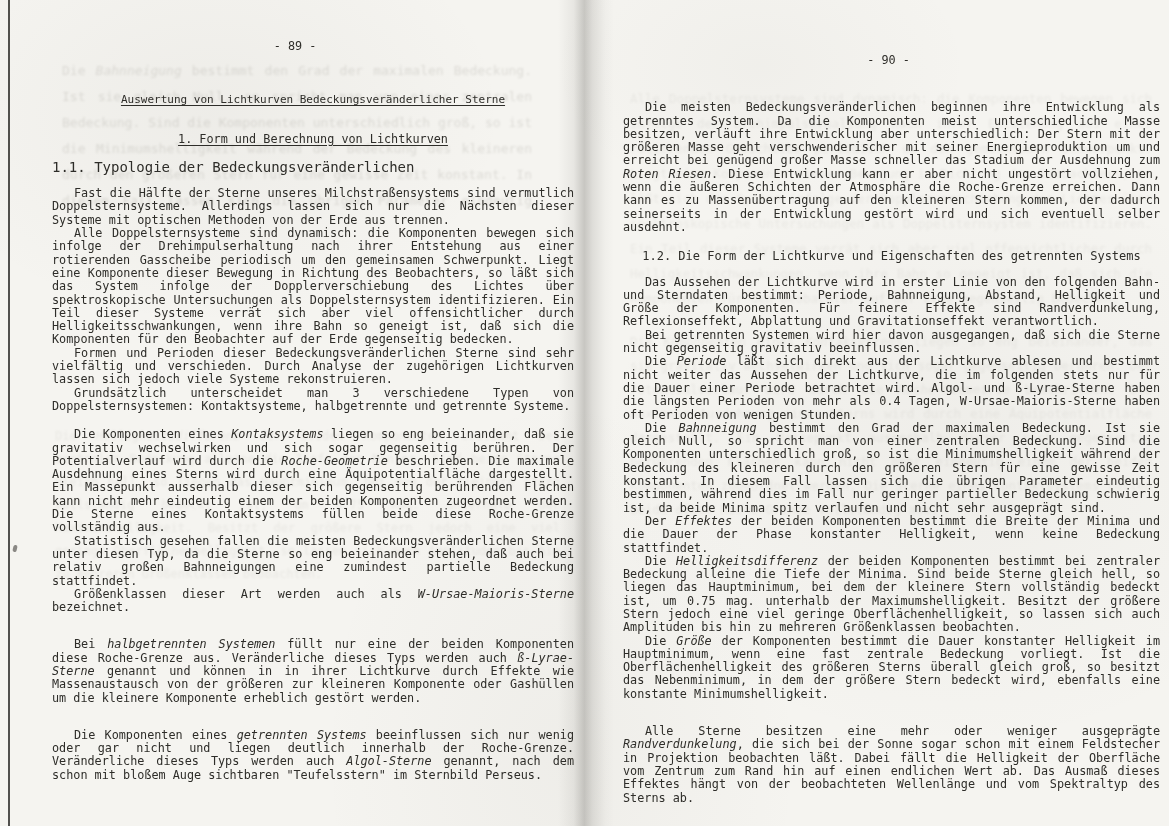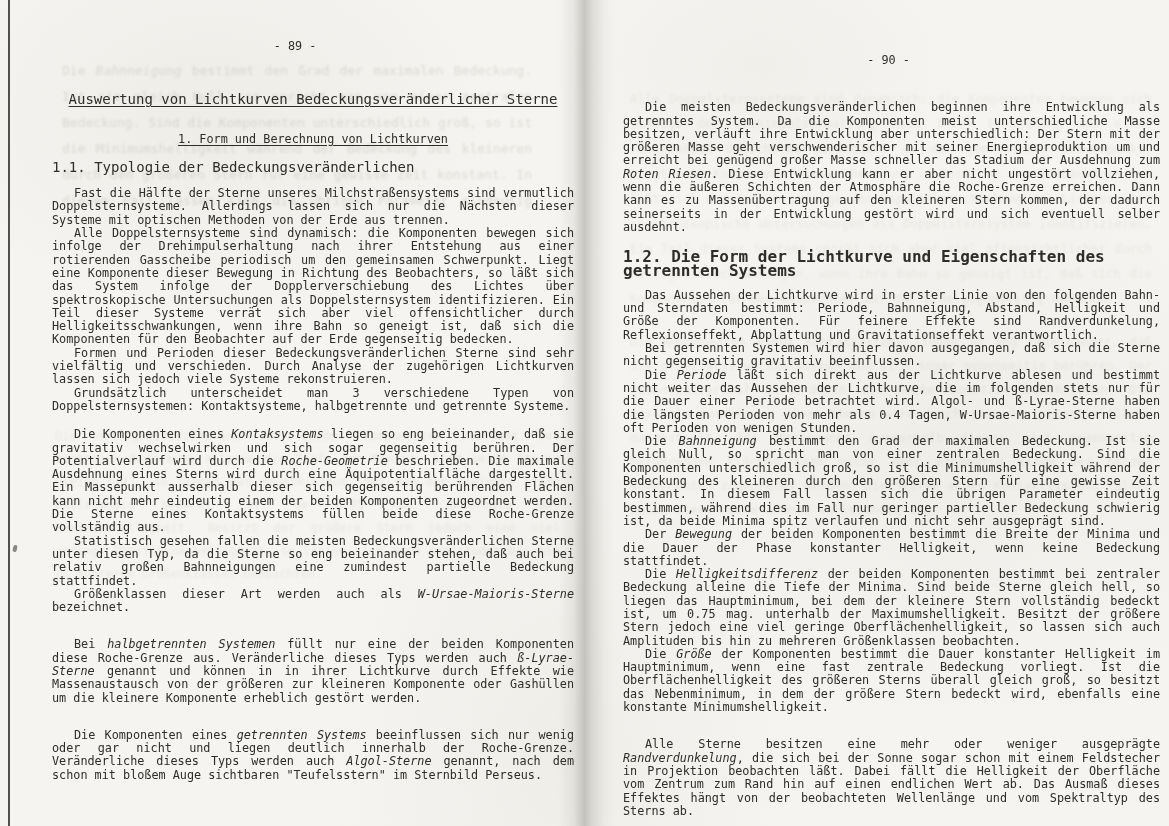--- a/index.html
+++ b/index.html
@@ -33,29 +33,29 @@
     position:absolute;z-index:2;
     font-size:11.8px;line-height:13.3px;
     text-align:justify;
   }
   .page-left{left:52px;top:40px;width:522px;}
   .page-right{left:623px;top:46px;width:537px;margin-top:8px;}
   .pagenum{text-align:center;margin:0;}
   .page-left .pagenum{padding-right:58px;}
   .page-right .pagenum{padding-right:28px;}
   .doc-title{
-    margin:40px 0 0 0;text-align:center;font-weight:normal;font-size:14px;
+    margin:40px 0 0 0;text-align:center;font-weight:normal;font-size:11px;
     text-decoration:underline;text-underline-offset:2px;
   }
   .h-section{
     margin:26px 0 0 0;font-weight:normal;font-size:11.8px;text-align:center;
     text-decoration:underline;text-underline-offset:2px;
   }
   .h-sub{margin:15px 0 0 0;font-weight:normal;font-size:14px;text-align:left;}
-  .h-sub2{margin:16px 0 12px 0;font-weight:bold;font-size:16px;text-align:left;}
+  .h-sub2{margin:16px 0 12px 0;font-weight:normal;font-size:12px;text-align:center;}
   .page p{margin:0;text-indent:22px;}
   .page p.first{margin-top:13px;}
   .page p.gap1{margin-top:15px;}
   .page p.gap2{margin-top:24px;}
   .page-right p.lead{margin-top:34px;}
   em{font-style:italic;}
   .bleed{
     position:absolute;z-index:1;overflow:hidden;
     color:#86837a;filter:blur(1.1px);text-align:justify;
     font-family:"DejaVu Sans Mono","Liberation Mono",monospace;
@@ -94,17 +94,17 @@
 </div>
 
 <div class="page page-right">
   <p class="pagenum">- 90 -</p>
   <p class="lead"><span>Die meisten Bedeckungsveränderlichen beginnen ihre Entwicklung als getrenntes System. Da die Komponenten meist unterschiedliche Masse besitzen, verläuft ihre Entwicklung aber unterschiedlich: Der Stern mit der größeren Masse geht verschwenderischer mit seiner Energieproduktion um und erreicht bei genügend großer Masse schneller das Stadium der Ausdehnung zum </span><em>Roten Riesen</em><span>. Diese Entwicklung kann er aber nicht ungestört vollziehen, wenn die äußeren Schichten der Atmosphäre die Roche-Grenze erreichen. Dann kann es zu Massenübertragung auf den kleineren Stern kommen, der dadurch seinerseits in der Entwicklung gestört wird und sich eventuell selber ausdehnt.</span></p>
   <h3 class="h-sub2">1.2. Die Form der Lichtkurve und Eigenschaften des getrennten Systems</h3>
   <p><span>Das Aussehen der Lichtkurve wird in erster Linie von den folgenden Bahn- und Sterndaten bestimmt: Periode, Bahnneigung, Abstand, Helligkeit und Größe der Komponenten. Für feinere Effekte sind Randverdunkelung, Reflexionseffekt, Abplattung und Gravitationseffekt verantwortlich.</span></p>
   <p><span>Bei getrennten Systemen wird hier davon ausgegangen, daß sich die Sterne nicht gegenseitig gravitativ beeinflussen.</span></p>
   <p><span>Die </span><em>Periode</em><span> läßt sich direkt aus der Lichtkurve ablesen und bestimmt nicht weiter das Aussehen der Lichtkurve, die im folgenden stets nur für die Dauer einer Periode betrachtet wird. Algol- und ß-Lyrae-Sterne haben die längsten Perioden von mehr als 0.4 Tagen, W-Ursae-Maioris-Sterne haben oft Perioden von wenigen Stunden.</span></p>
   <p><span>Die </span><em>Bahnneigung</em><span> bestimmt den Grad der maximalen Bedeckung. Ist sie gleich Null, so spricht man von einer zentralen Bedeckung. Sind die Komponenten unterschiedlich groß, so ist die Minimumshelligkeit während der Bedeckung des kleineren durch den größeren Stern für eine gewisse Zeit konstant. In diesem Fall lassen sich die übrigen Parameter eindeutig bestimmen, während dies im Fall nur geringer partieller Bedeckung schwierig ist, da beide Minima spitz verlaufen und nicht sehr ausgeprägt sind.</span></p>
-  <p><span>Der </span><em>Bewegung</em><span> der beiden Komponenten bestimmt die Breite der Minima und die Dauer der Phase konstanter Helligkeit, wenn keine Bedeckung stattfindet.</span></p>
+  <p><span>Der </span><em>Effektes</em><span> der beiden Komponenten bestimmt die Breite der Minima und die Dauer der Phase konstanter Helligkeit, wenn keine Bedeckung stattfindet.</span></p>
   <p><span>Die </span><em>Helligkeitsdifferenz</em><span> der beiden Komponenten bestimmt bei zentraler Bedeckung alleine die Tiefe der Minima. Sind beide Sterne gleich hell, so liegen das Hauptminimum, bei dem der kleinere Stern vollständig bedeckt ist, um 0.75 mag. unterhalb der Maximumshelligkeit. Besitzt der größere Stern jedoch eine viel geringe Oberflächenhelligkeit, so lassen sich auch Amplituden bis hin zu mehreren Größenklassen beobachten.</span></p>
   <p><span>Die </span><em>Größe</em><span> der Komponenten bestimmt die Dauer konstanter Helligkeit im Hauptminimum, wenn eine fast zentrale Bedeckung vorliegt. Ist die Oberflächenhelligkeit des größeren Sterns überall gleich groß, so besitzt das Nebenminimum, in dem der größere Stern bedeckt wird, ebenfalls eine konstante Minimumshelligkeit.</span></p>
   <p class="gap2"><span>Alle Sterne besitzen eine mehr oder weniger ausgeprägte </span><em>Randverdunkelung</em><span>, die sich bei der Sonne sogar schon mit einem Feldstecher in Projektion beobachten läßt. Dabei fällt die Helligkeit der Oberfläche vom Zentrum zum Rand hin auf einen endlichen Wert ab. Das Ausmaß dieses Effektes hängt von der beobachteten Wellenlänge und vom Spektraltyp des Sterns ab.</span></p>
 </div>
 
 </body></html>

